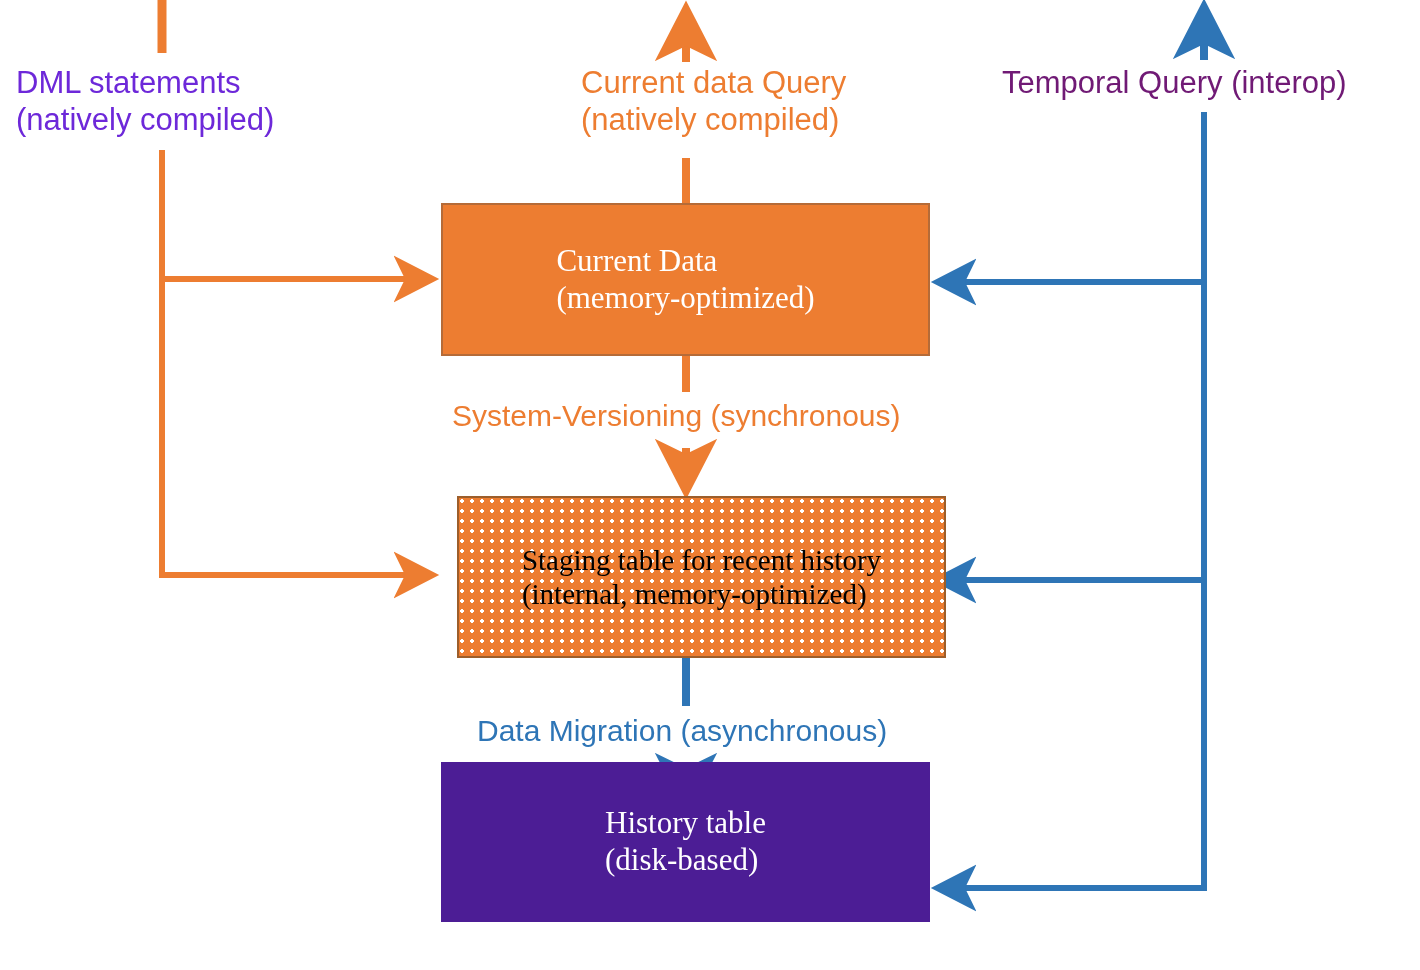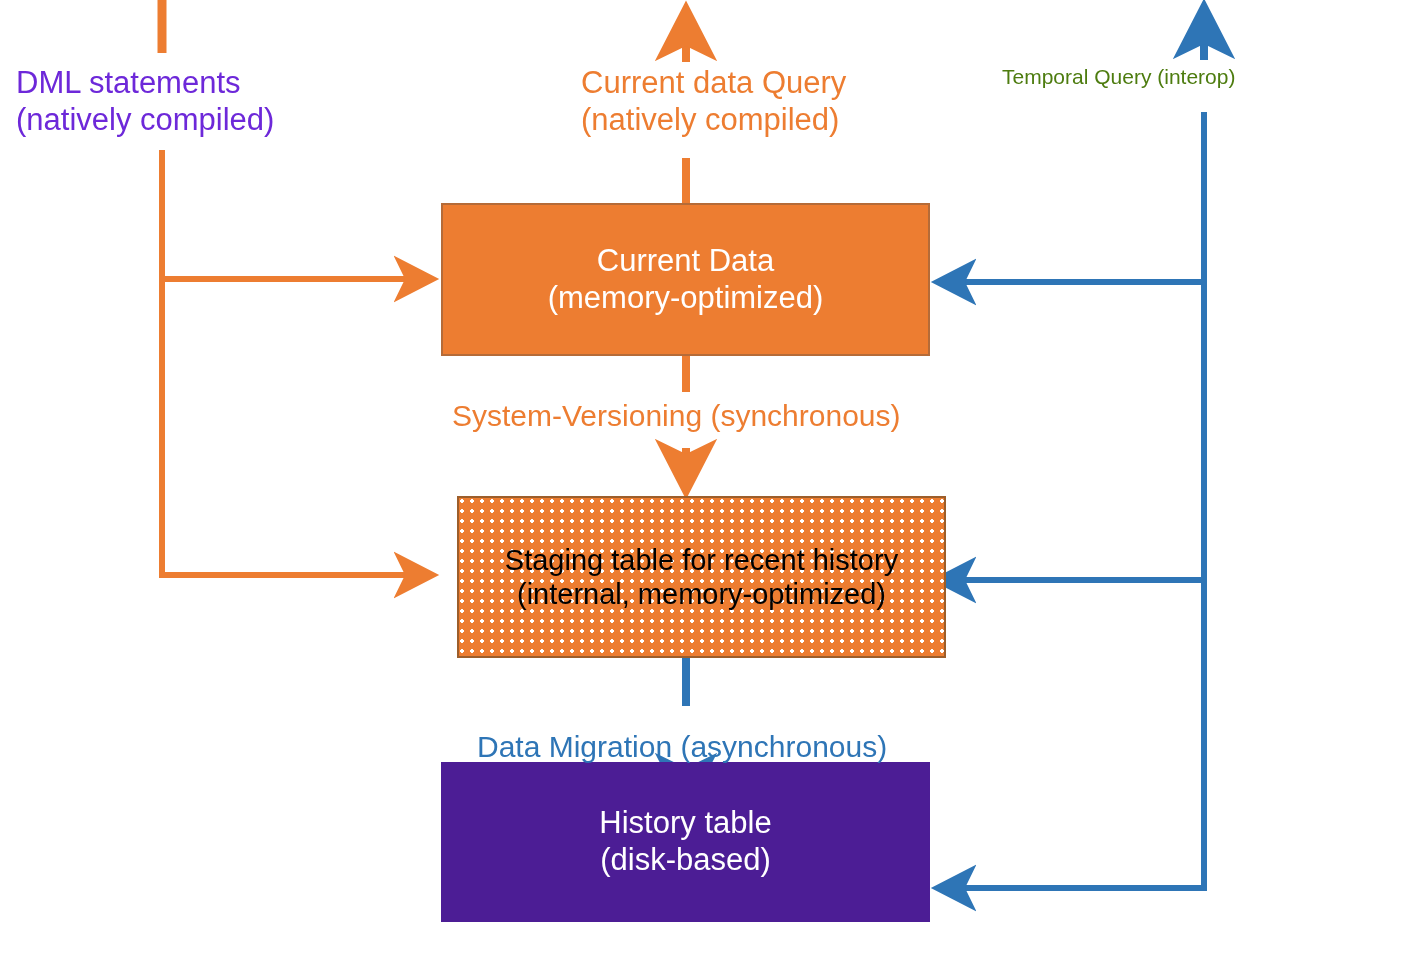--- a/index.html
+++ b/index.html
@@ -24,22 +24,23 @@
     width: 1420px;
     height: 970px;
     overflow: visible;
   }
   .node {
     position: absolute;
     box-sizing: border-box;
     display: flex;
     align-items: center;
     justify-content: center;
-    text-align: center;
+    text-align: left;
     line-height: 1.18;
+    font-family: Liberation Serif, serif;
   }
   .node-text {
     white-space: pre-line;
     display: block;
     padding: 0 6px;
   }
   #node-current-data {
     left: 441px;
     top: 203px;
     width: 489px;
@@ -90,38 +91,37 @@
     left: 536px;
     top: 64px;
     font-size: 31px;
     color: #ED7D31;
     text-align: left;
     margin-left: 45px;
   }
   #label-temporal-query {
     left: 1002px;
     top: 64px;
-    font-size: 21px;
-    color: #4d7c0f;
+    font-size: 31px;
+    color: #701a75;
     text-align: right;
   }
   #label-system-versioning {
     left: 452px;
     top: 398px;
     font-size: 30px;
     color: #ED7D31;
     text-align: center;
   }
   #label-data-migration {
     left: 477px;
     top: 713px;
     font-size: 30px;
     color: #2E75B6;
     text-align: left;
-    margin-top: 16px;
   }
 </style>
 </head>
 <body>
 
 <div id="canvas">
 
   <svg class="layer" viewBox="0 0 1420 970">
     <defs>
       <marker id="arrow-orange" markerWidth="9" markerHeight="9" refX="6.4" refY="4.5" orient="auto" markerUnits="strokeWidth">

